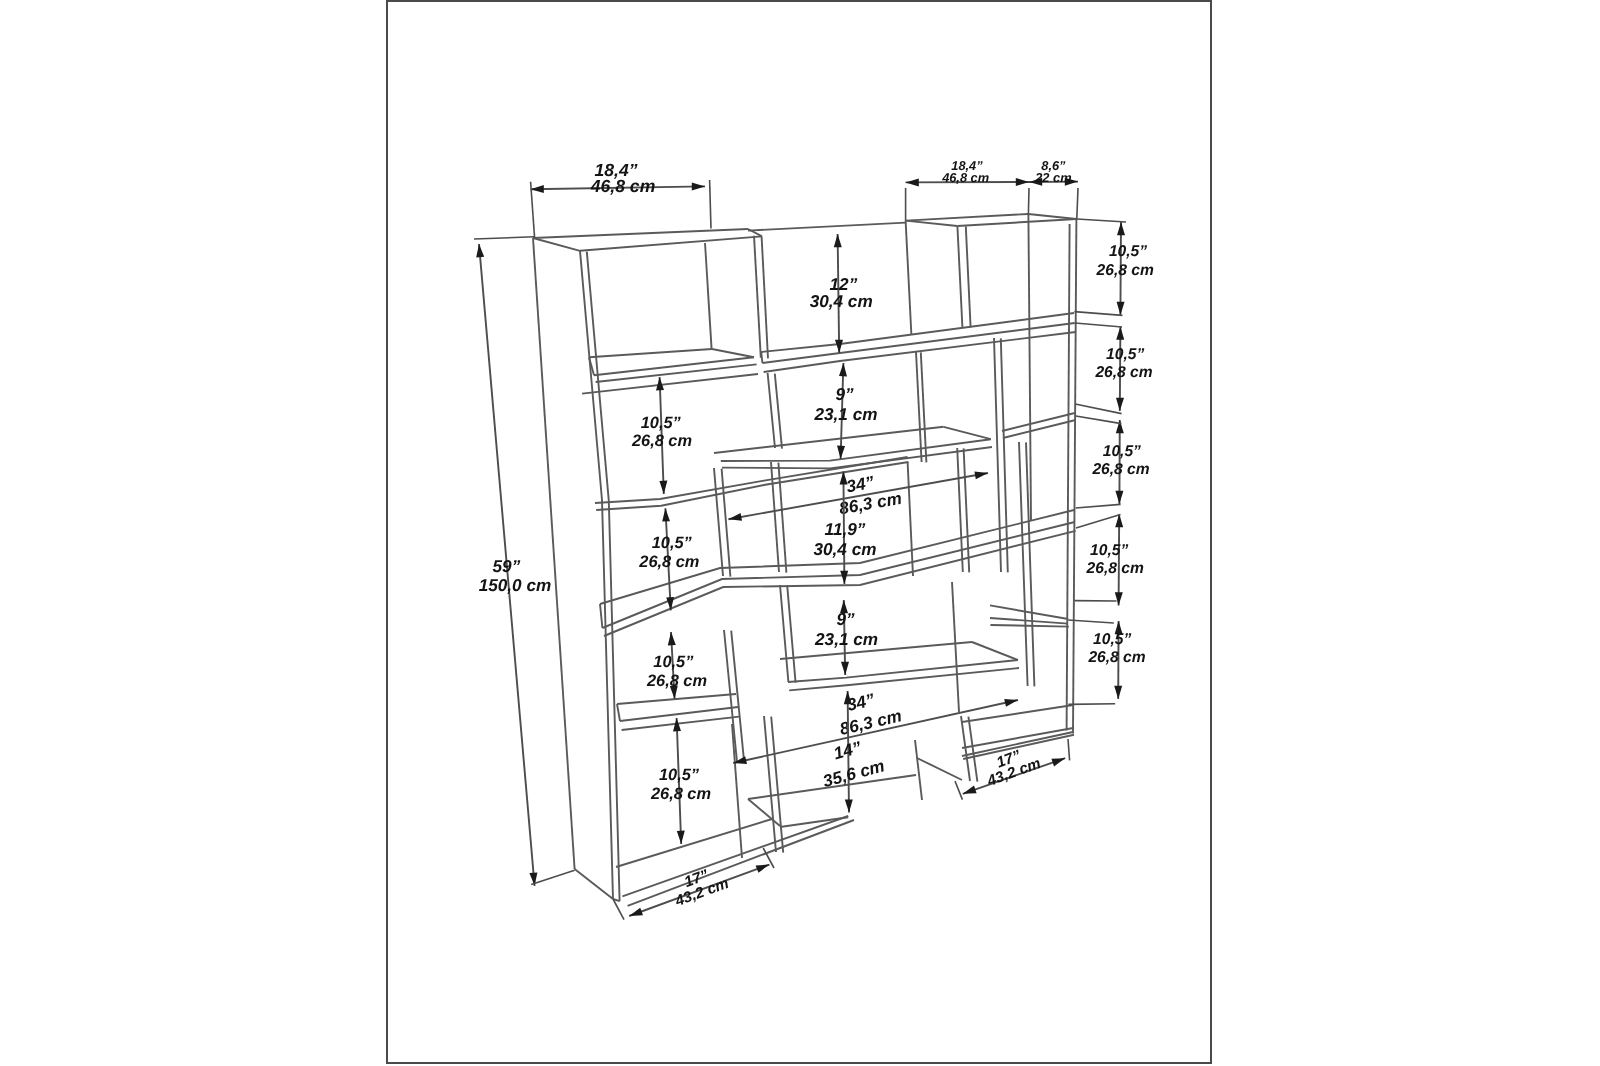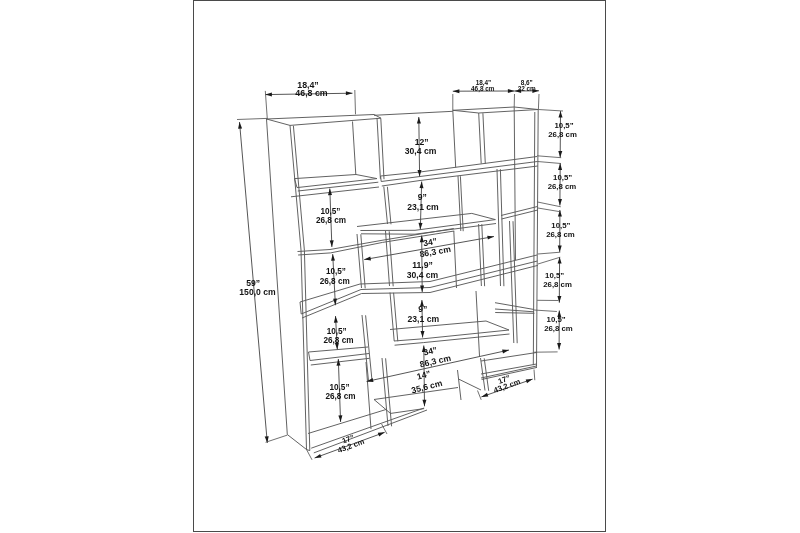--- a/index.html
+++ b/index.html
@@ -1,14 +1,14 @@
 <!DOCTYPE html>
 <html><head><meta charset="utf-8"><style>
 html,body{margin:0;padding:0;background:#ffffff;}
-#page{position:relative;width:800px;height:533px;background:#ffffff;font-family:"Liberation Sans",sans-serif;}
+#page{position:relative;width:800px;height:533px;background:#ffffff;font-family:"Liberation Sans",sans-serif;font-style:italic;}
 </style></head>
 <body>
 <div id="page">
 
 <svg width="800" height="533" viewBox="0 0 800 533" font-family="Liberation Sans, sans-serif">
 
 <rect x="193.5" y="0.5" width="412" height="531" fill="#ffffff" stroke="#4a4a4a" stroke-width="1"></rect>
 
 <g>
 <line x1="266.5" y1="119.0" x2="287.3" y2="434.5" stroke="#5a5a5a" stroke-width="0.95"></line>

